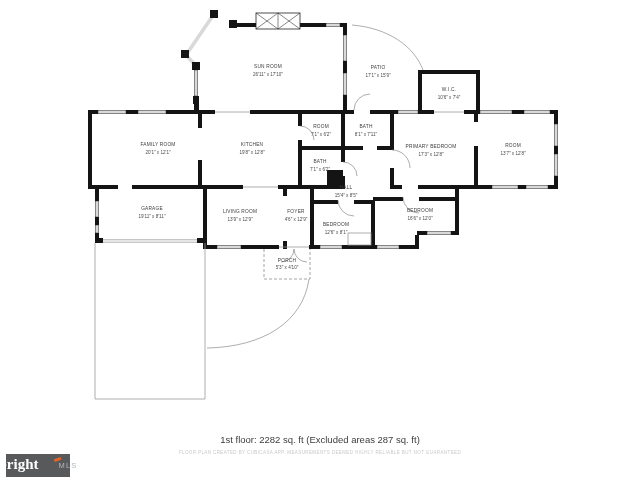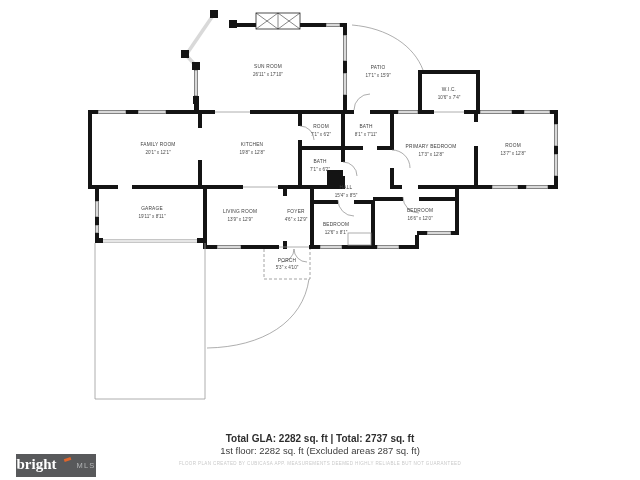--- a/index.html
+++ b/index.html
@@ -11,21 +11,21 @@
   .wall{fill:#141414;}
   .win{fill:#d9d9d9;stroke:#1a1a1a;stroke-width:.5;}
   .thin{stroke:#999;stroke-width:.8;fill:none;}
   .arc{stroke:#8a8a8a;stroke-width:.7;fill:none;}
   .dash{stroke:#9a9a9a;stroke-width:.9;fill:none;stroke-dasharray:3 2;}
   .hatch{stroke:#222;stroke-width:.55;fill:none;}
   .summary{position:absolute;left:0;right:0;top:433px;text-align:center;}
   .l1{font-size:10px;font-weight:bold;color:#2e2e2e;}
   .l2{font-size:9.5px;color:#3c3c3c;margin-top:1px;}
   .disc{font-size:4.5px;color:#c9c9c9;margin-top:5px;letter-spacing:.4px;}
-  .logo{position:absolute;left:16px;top:454px;width:80px;height:23px;background:#58595b;
+  .logo{position:absolute;left:6px;top:454px;width:64px;height:23px;background:#58595b;
         display:flex;align-items:center;justify-content:center;gap:4px;}
   .logo .b{color:#ffffff;font-family:"Liberation Serif",serif;font-weight:bold;
            font-size:15px;line-height:1;position:relative;top:-1px;}
   .logo .accent{position:absolute;width:7px;height:2.5px;background:#e0662c;
                 transform:rotate(-18deg);left:48px;top:4px;}
   .logo .m{color:#b3b5b7;font-size:7.5px;letter-spacing:1.2px;margin-left:16px;}
 </style>
 </head>
 <body>
 
@@ -252,21 +252,20 @@
       <text class="rd" x="420" y="220">16'6" x 12'0"</text>
     </g>
     <g>
       <text class="rn" x="287" y="262">PORCH</text>
       <text class="rd" x="287" y="269">5'3" x 4'10"</text>
     </g>
   </g>
 </svg>
 
 <div class="summary">
-  <div class="l1">Total GLA: 2282 sq. ft | Total: 2737 sq. ft</div>
   <div class="l2">1st floor: 2282 sq. ft (Excluded areas 287 sq. ft)</div>
   <div class="disc">FLOOR PLAN CREATED BY CUBICASA APP. MEASUREMENTS DEEMED HIGHLY RELIABLE BUT NOT GUARANTEED</div>
 </div>
 
 <div class="logo">
   <span class="b">bright</span>
   <span class="accent"></span>
   <span class="m">MLS</span>
 </div>
 

